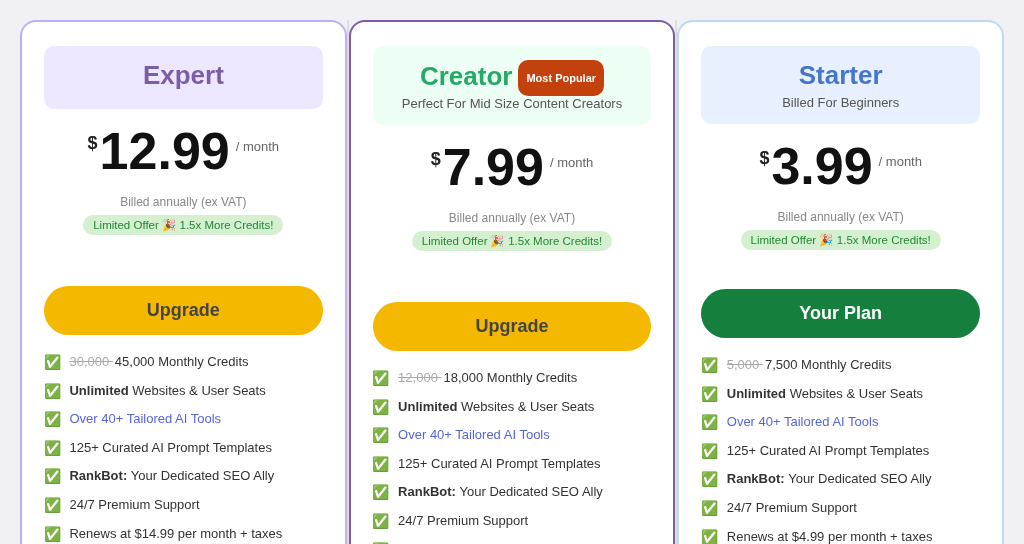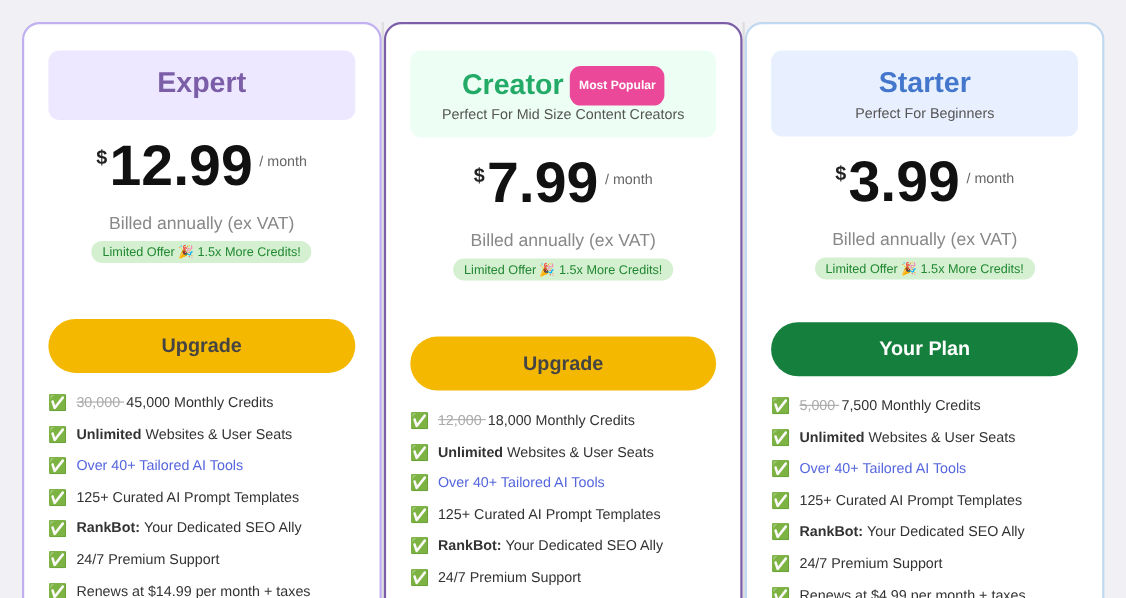--- a/index.html
+++ b/index.html
@@ -63,21 +63,21 @@
     .plan-title.expert { color: #7b5ea7; }
     .plan-title.creator { color: #22aa66; }
     .plan-title.starter { color: #4477cc; }
     .plan-subtitle {
       font-size: 13px;
       color: #555;
       font-weight: 400;
     }
     .most-popular-badge {
       display: inline-block;
-      background: #ec4899;
+      background: #c2410c;
       color: white;
       font-size: 11px;
       font-weight: 600;
       padding: 12px 8px;
       border-radius: 10px;
       margin-left: 6px;
       vertical-align: middle;
     }
     .price-section {
       text-align: center;
@@ -102,21 +102,21 @@
       color: #111;
       line-height: 1;
     }
     .price-period {
       font-size: 13px;
       color: #666;
       margin-top: 14px;
       margin-left: 4px;
     }
     .price-billing {
-      font-size: 16px;
+      font-size: 12px;
       color: #888;
       margin-bottom: 6px;
       margin-top: 18px;
     }
     .limited-offer {
       display: inline-block;
       background: #d4f0d0;
       color: #228833;
       font-size: 11.5px;
       font-weight: 500;
@@ -288,21 +288,21 @@
         </li>
       </ul>
       <div class="terms-text">By purchasing you agree to our </div>
     </div>
     <div class="divider"></div>
     <div class="plan-card starter">
       <div class="plan-header starter-header">
         <div class="title-row">
           <div class="plan-title starter">Starter</div>
         </div>
-        <div class="plan-subtitle">Perfect For Beginners</div>
+        <div class="plan-subtitle">Billed For Beginners</div>
       </div>
       <div class="price-section"><div class="price-row">
           <span class="price-dollar">$</span>
           <span class="price-amount">3.99</span>
           <span class="price-period">/ month</span>
         </div><div class="price-billing">Billed annually (ex VAT)</div><div class="limited-offer">Limited Offer 🎉 1.5x More Credits!</div></div>
       <button class="upgrade-btn teal">Your Plan</button>
       <ul class="features-list">
         <li class="feature-item">
           <span class="check-icon" style="font-size: 14px;">✅</span>

